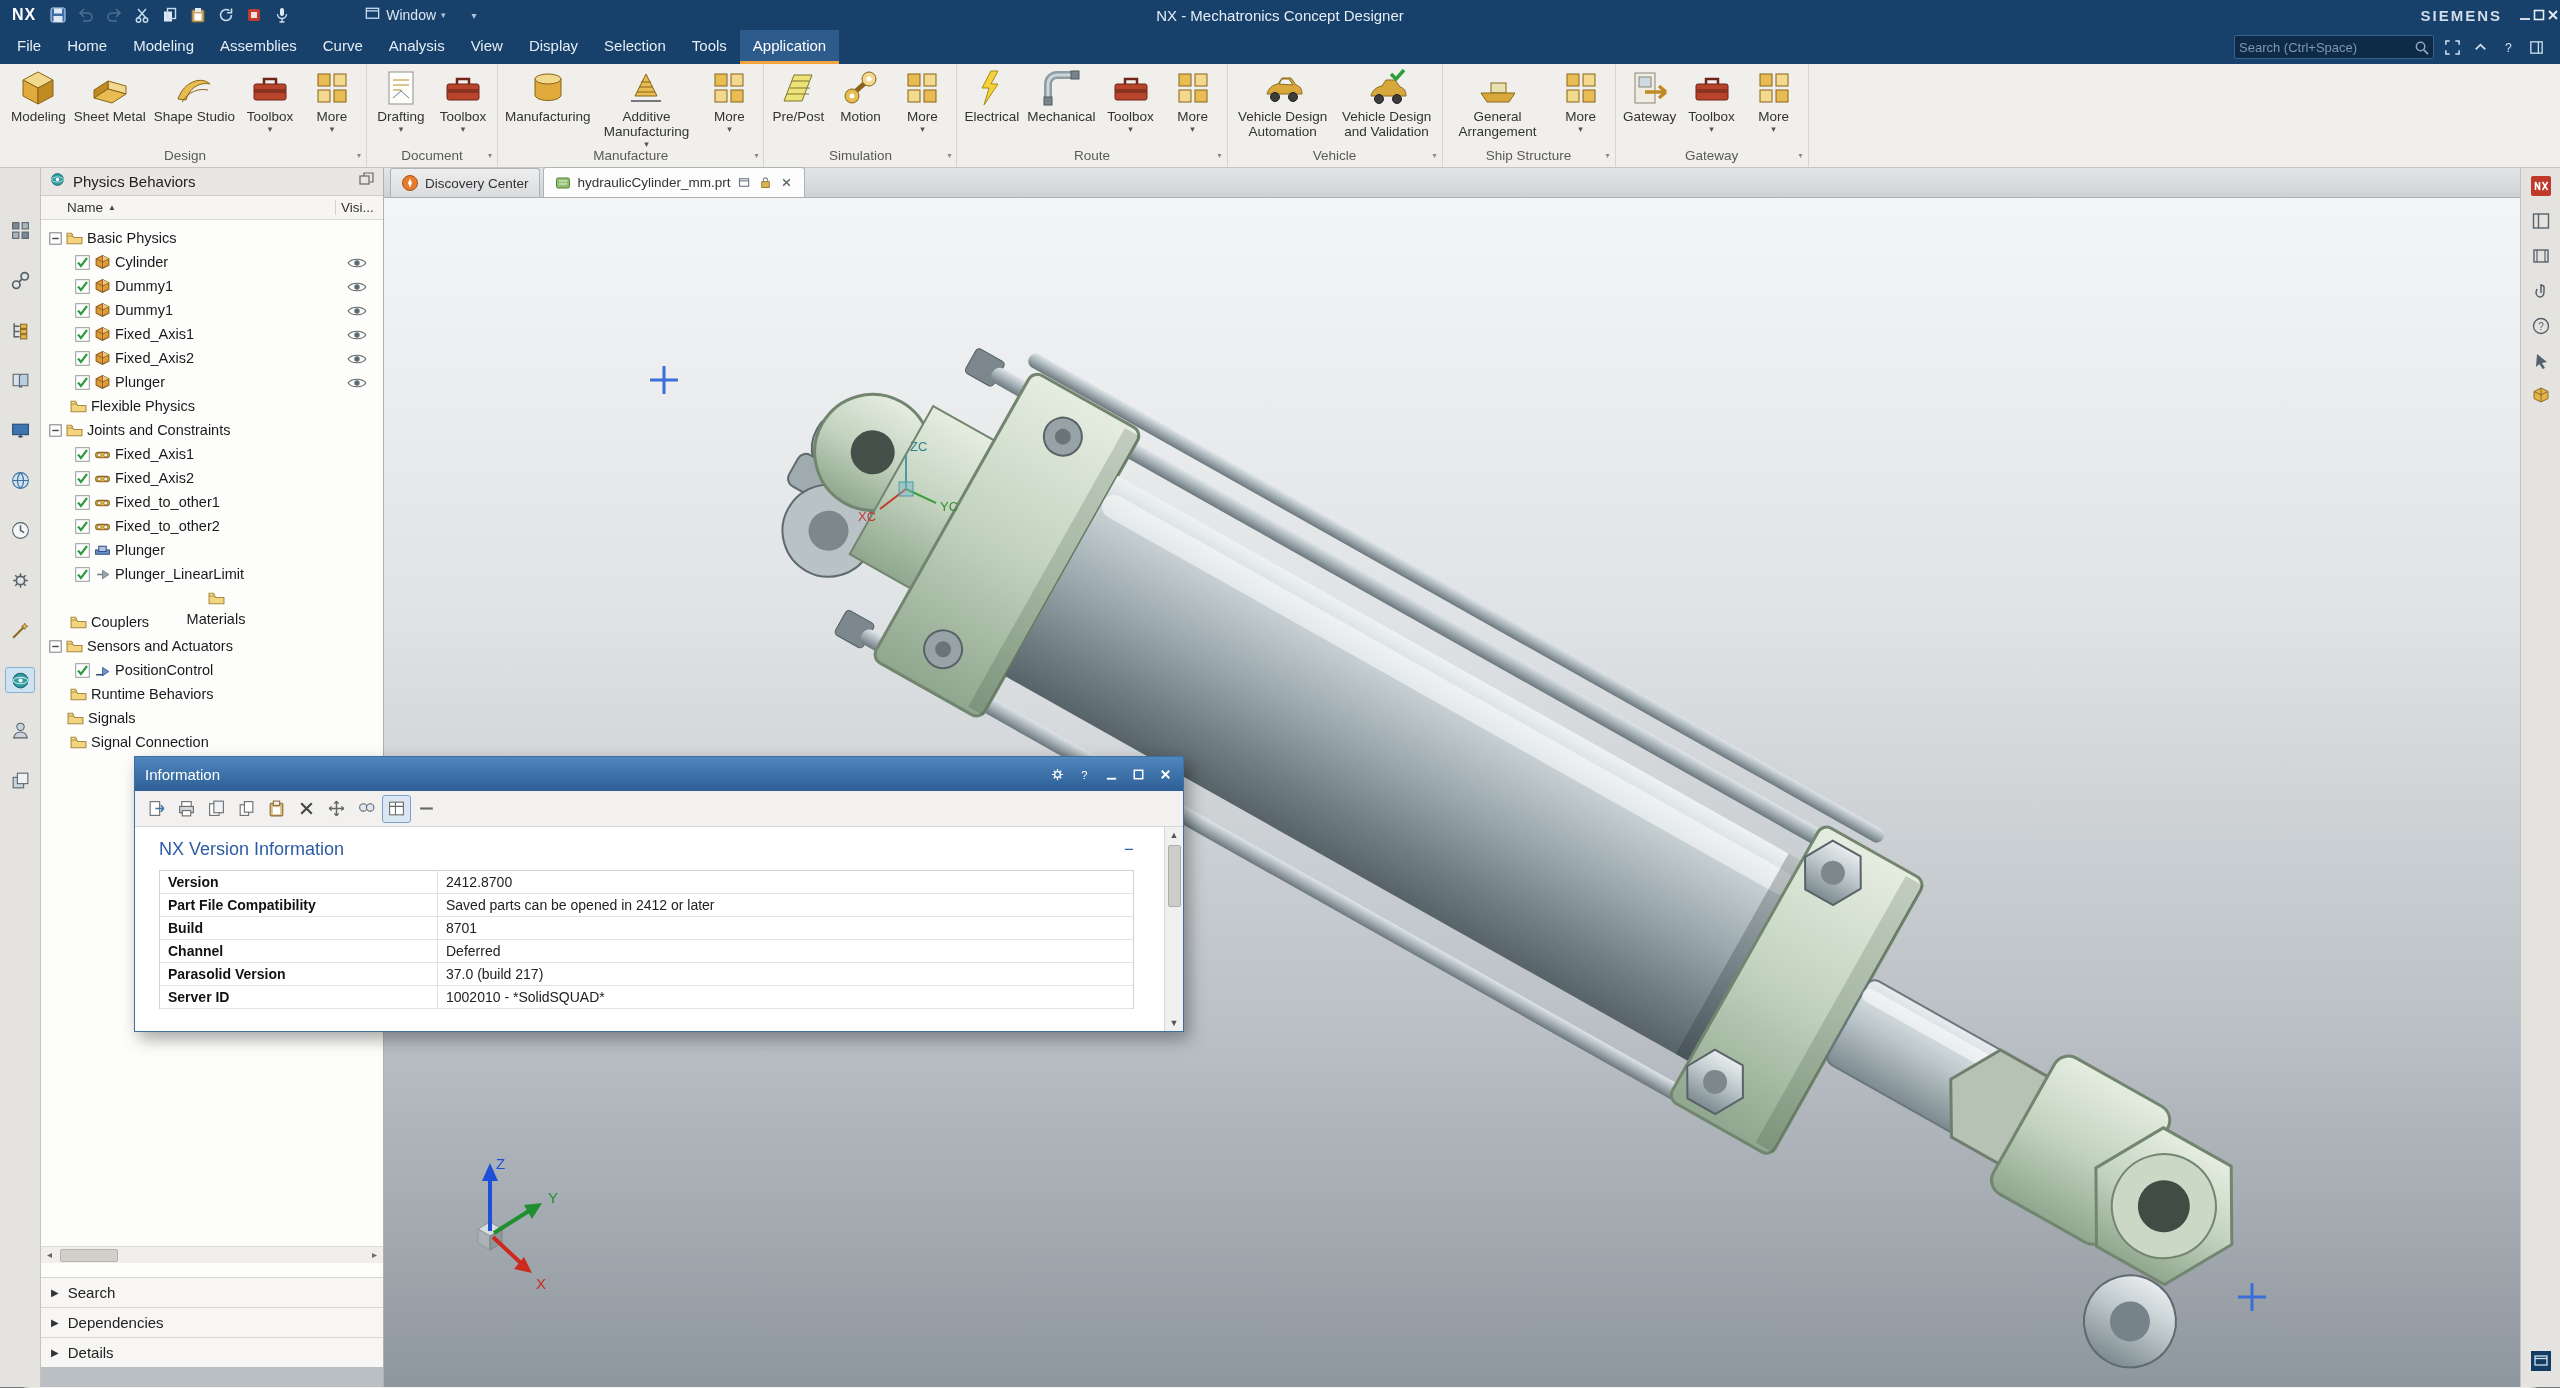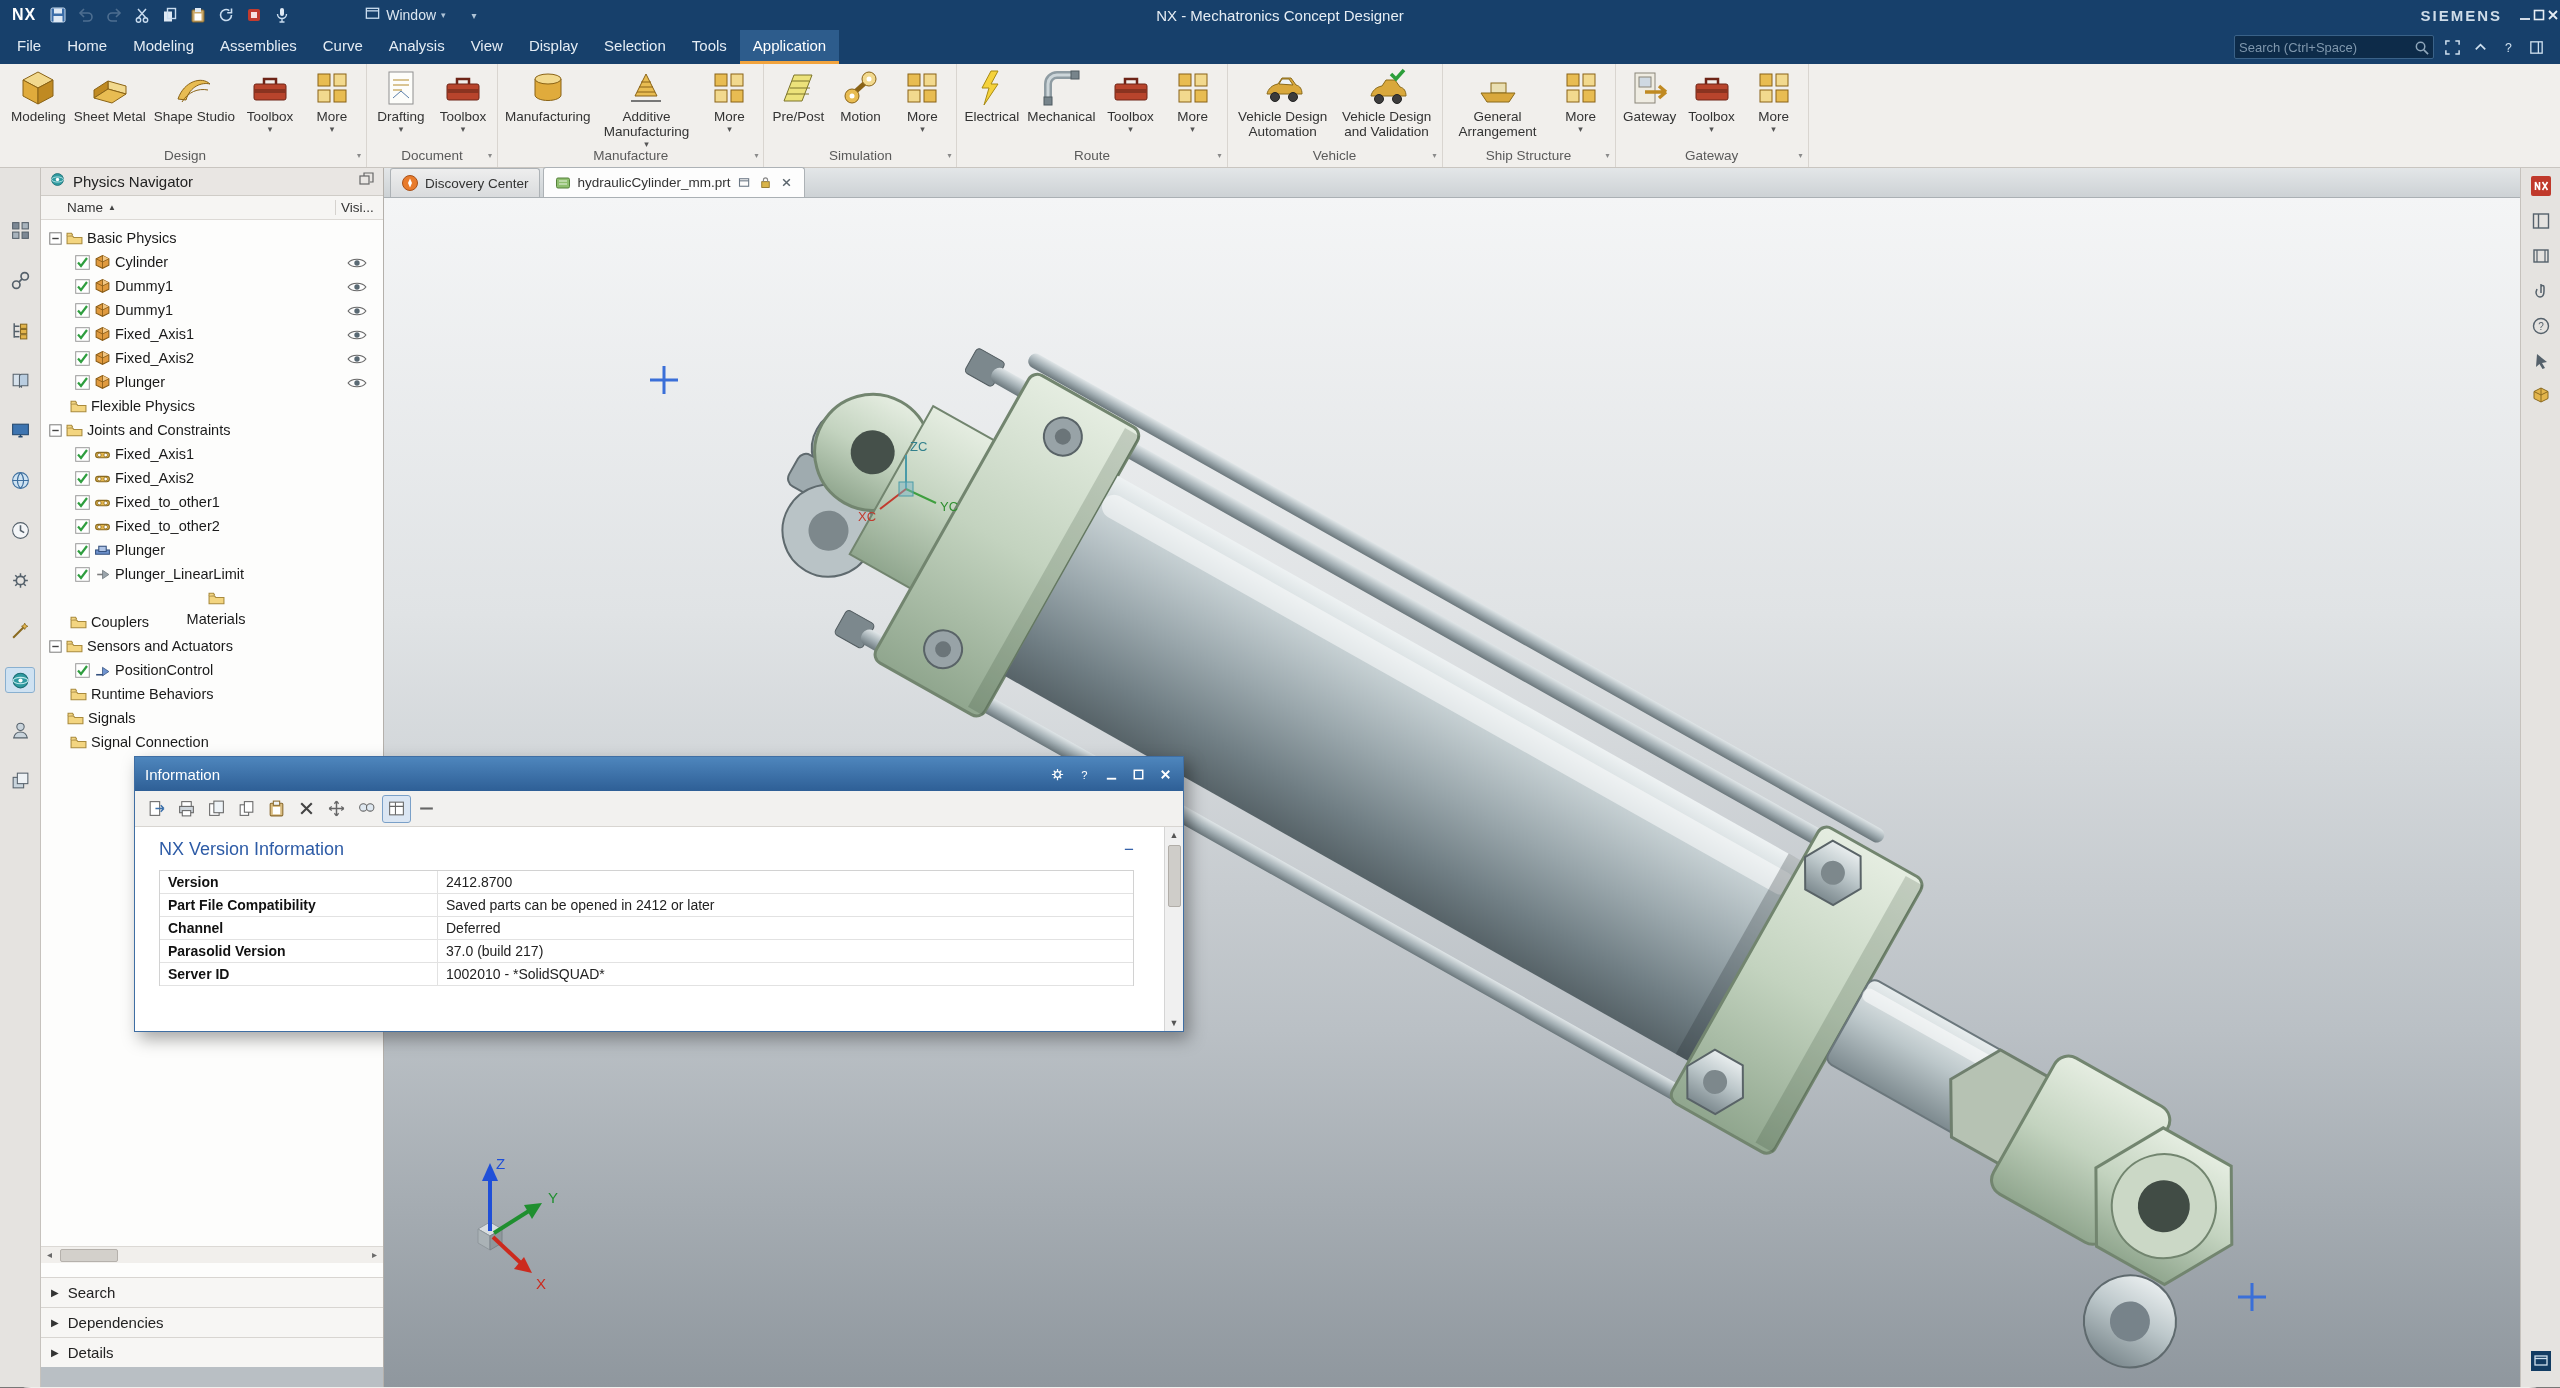--- a/index.html
+++ b/index.html
@@ -606,21 +606,21 @@
       </div>
 
     <div class="leftcol">
       <div class="navpanel">
         <div class="navtitle">
           <span><svg viewBox="0 0 20 20">
                 <circle cx="10" cy="10" r="7" fill="#2f9aa0" stroke="#1c6e74"></circle>
                 <ellipse cx="10" cy="10" rx="7" ry="3" fill="none" stroke="#bfe8ea"></ellipse>
                 <circle cx="10" cy="10" r="2" fill="#fff"></circle>
               </svg></span>
-          <span class="ttl">Physics Navigator</span>
+          <span class="ttl">Physics Behaviors</span>
           <span class="spacer"></span>
           <span><svg viewBox="0 0 17 17">
                 <rect x="2" y="5" width="9" height="8" fill="none" stroke="#666" stroke-width="1.2"></rect>
                 <path d="M6 5V2h9v9h-3" fill="none" stroke="#666" stroke-width="1.2"></path>
               </svg></span>
         </div>
         <div class="navcols">
           <span class="colname">
               <span>Name</span>
               <span class="sortmark">▲</span>
@@ -1290,20 +1290,24 @@
         <div class="dtable" id="dtable">
             <div class="drow">
               <div class="dlab">Version</div>
               <div class="dval">2412.8700</div>
             </div>
             <div class="drow">
               <div class="dlab">Part File Compatibility</div>
               <div class="dval">Saved parts can be opened in 2412 or later</div>
             </div>
             <div class="drow">
+              <div class="dlab">Build</div>
+              <div class="dval">8701</div>
+            </div>
+            <div class="drow">
               <div class="dlab">Channel</div>
               <div class="dval">Deferred</div>
             </div>
             <div class="drow">
               <div class="dlab">Parasolid Version</div>
               <div class="dval">37.0 (build 217)</div>
             </div>
             <div class="drow">
               <div class="dlab">Server ID</div>
               <div class="dval">1002010 - *SolidSQUAD*</div>

